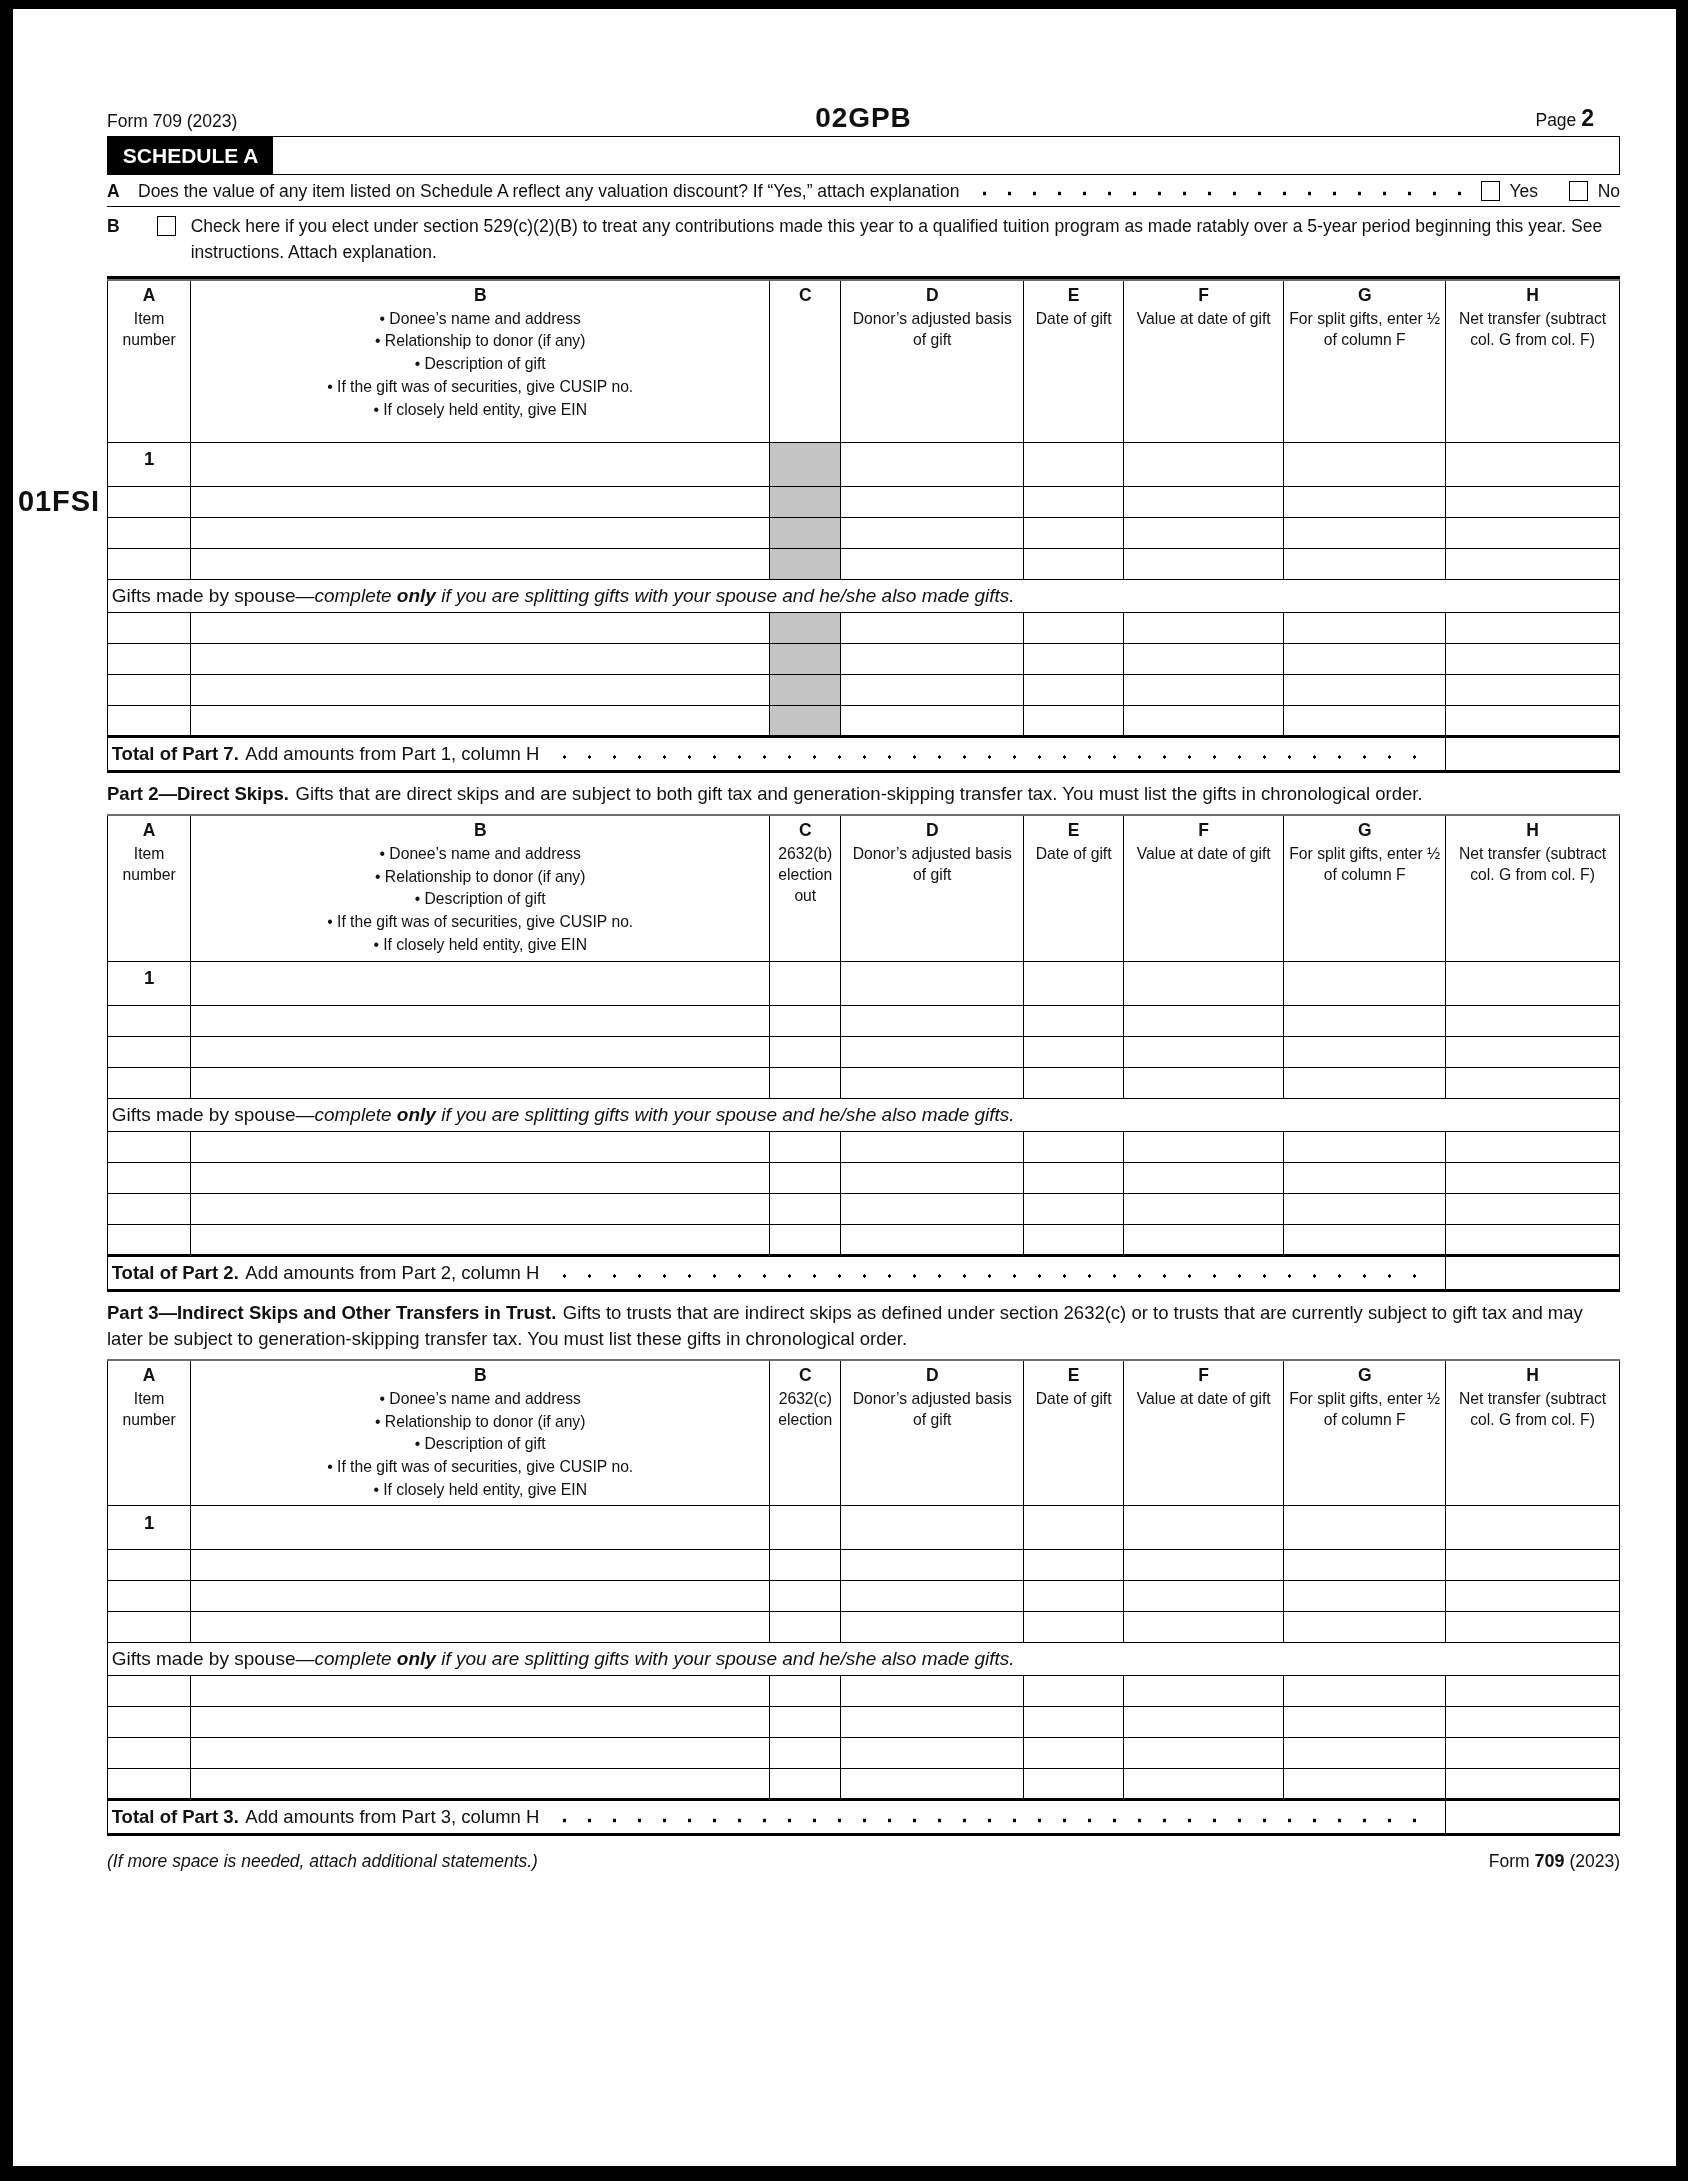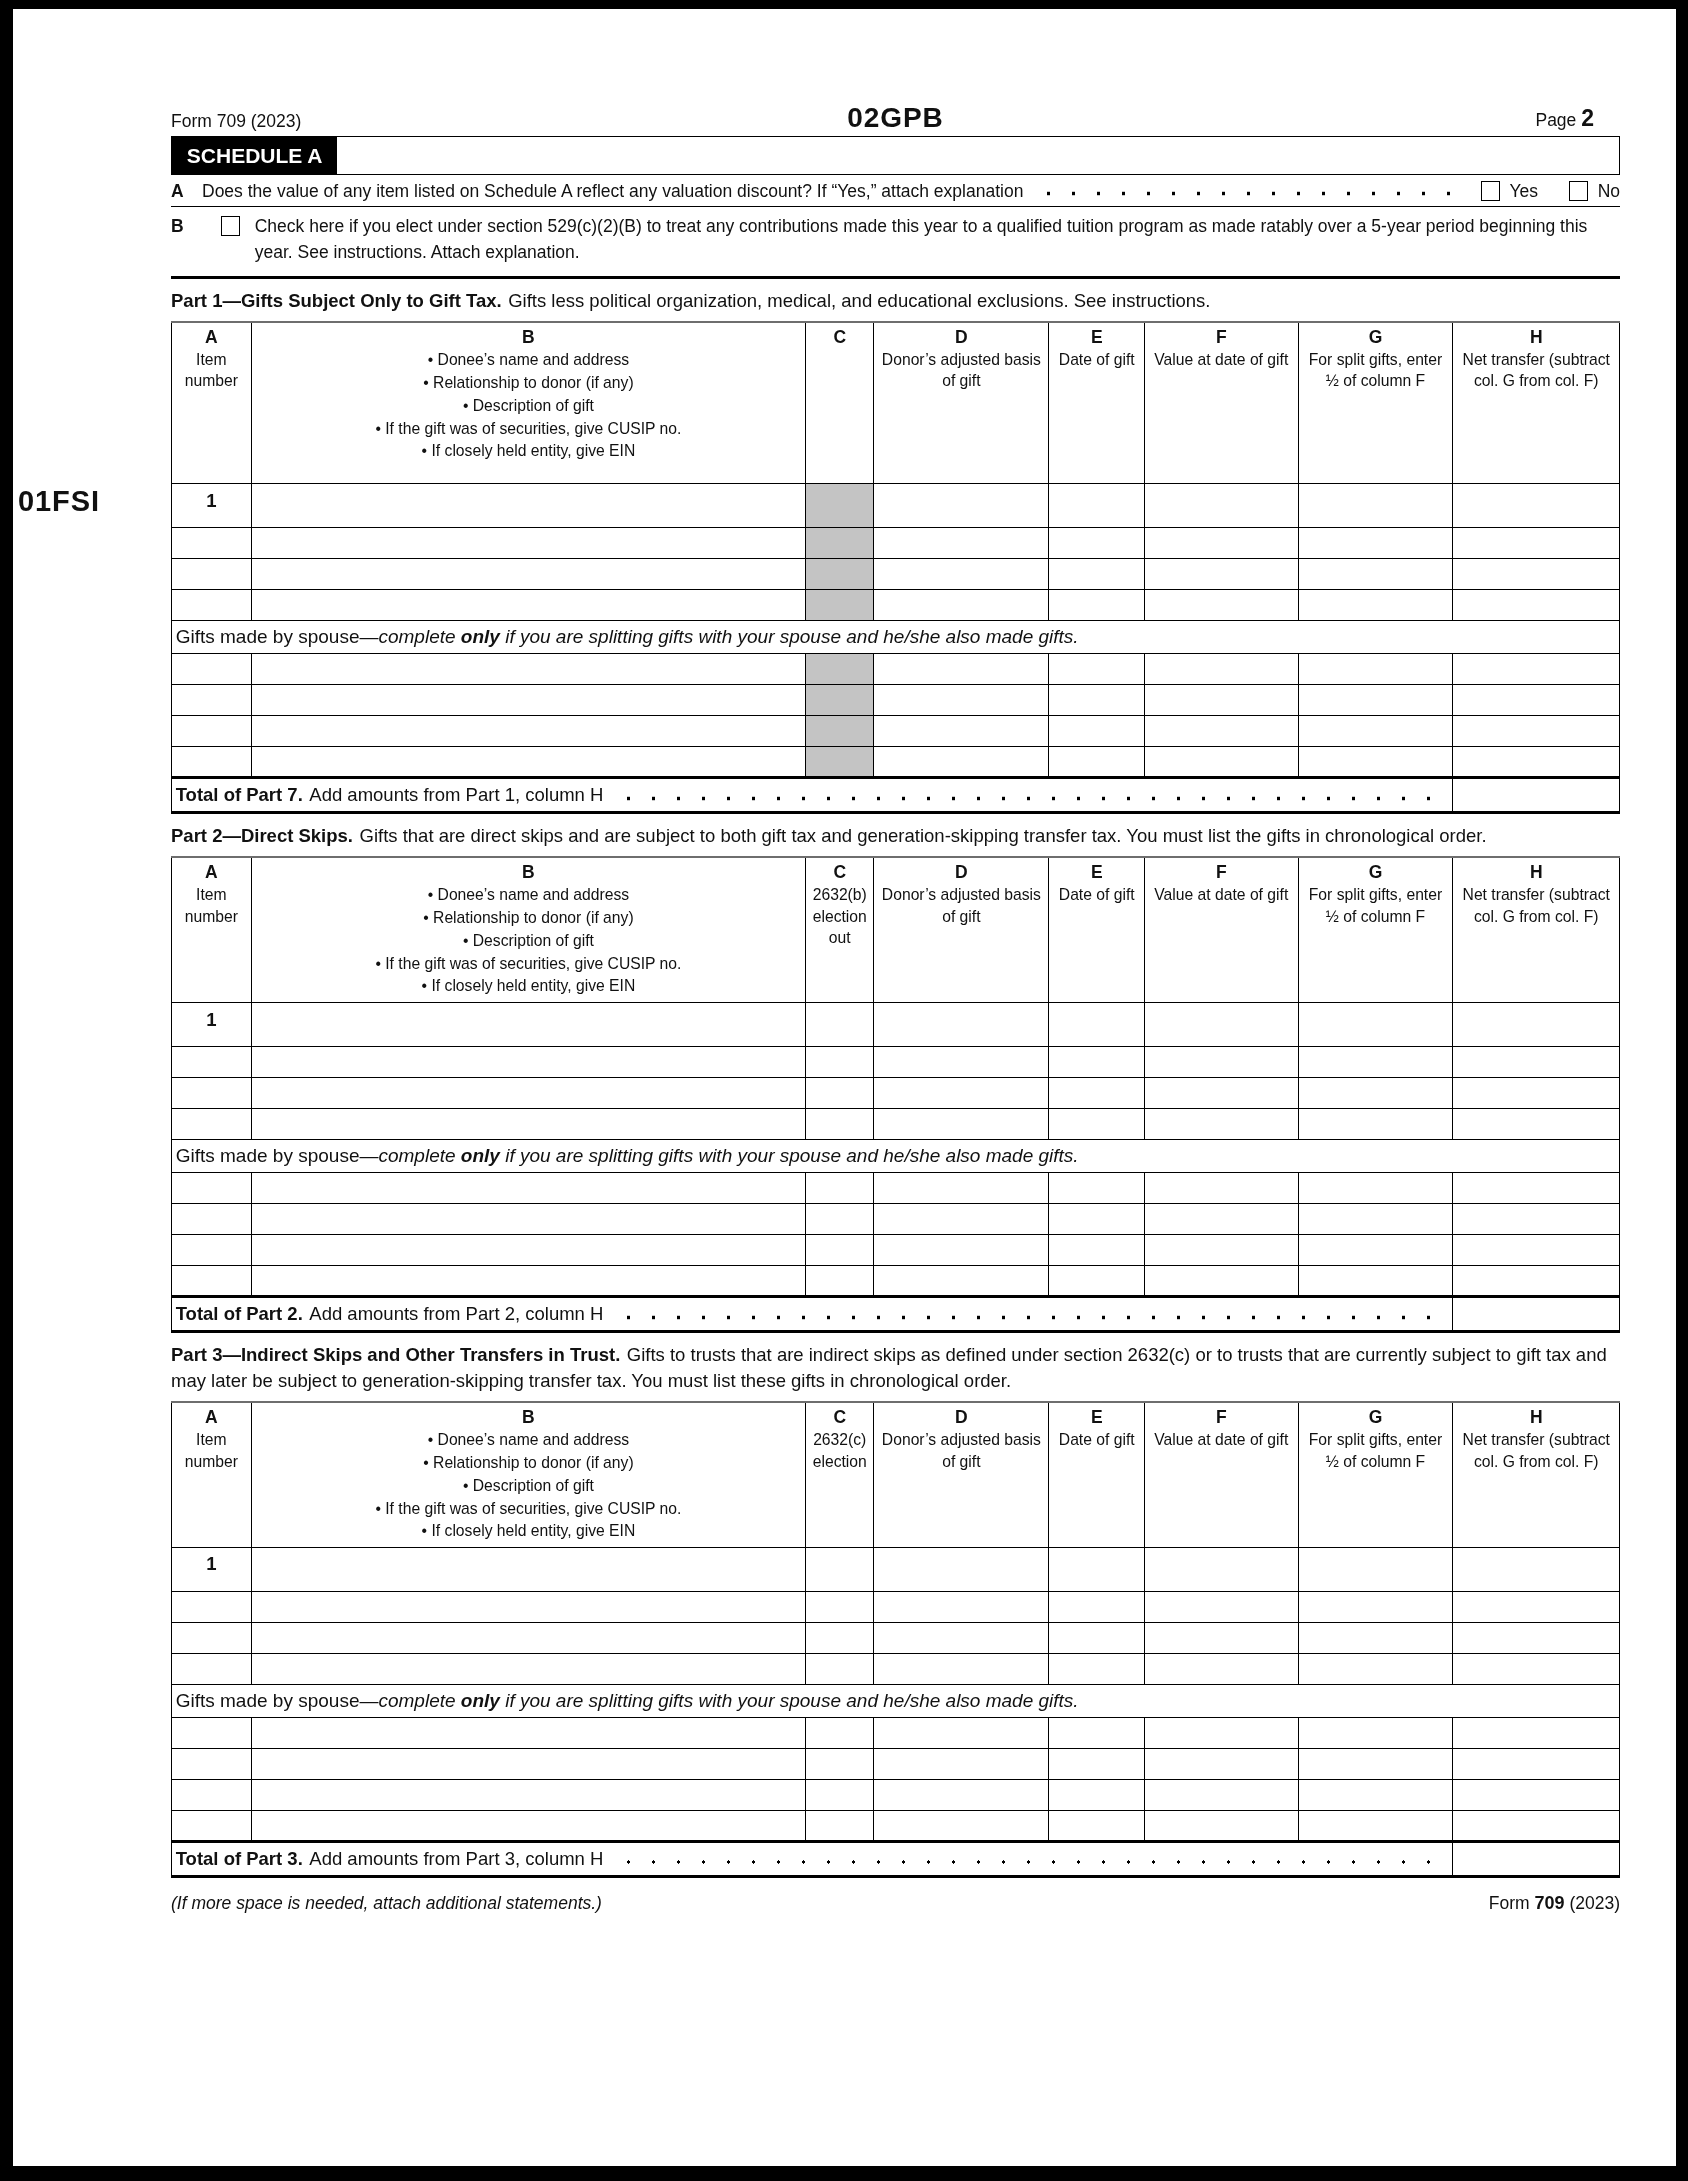--- a/index.html
+++ b/index.html
@@ -7,21 +7,21 @@
     position:relative;
     width:1689px; height:2182px;
     box-sizing:border-box;
     background:#fff;
     border-style:solid; border-color:#000;
     border-width:9.2px 13px 16.6px 13px;
     font-family:"Liberation Sans", sans-serif;
     color:#111;
     overflow:hidden;
   }
-  .content { margin-left:111px; margin-right:56px; padding-top:81px;padding-left:47px; }
+  .content { margin-left:47px; margin-right:56px; padding-top:81px;padding-left:47px; }
 
   
   .top-header { position:relative; height:46px; }
   .form-id { position:absolute; left:0; bottom:3.7px; font-size:17.5px; }
   .scan-top { position:absolute; left:50%; transform:translateX(-50%); bottom:1.8px; font-size:28px; font-weight:bold; letter-spacing:0.9px; }
   .page-num { position:absolute; right:26px; bottom:3.7px; font-size:17.5px; }
   .page-num .n { font-size:23px; font-weight:bold; }
 
   
   .schedule-bar { display:flex; align-items:stretch; border:1.8px solid #000; height:37px; }
@@ -113,23 +113,20 @@
           <span>No</span>
         </span>
     </div>
 
     <div class="line-b">
       <span class="lbl">B</span>
       <span class="cb"></span>
       <span class="txt">Check here if you elect under section 529(c)(2)(B) to treat any contributions made this year to a qualified tuition program as made ratably over a 5-year period beginning this year. See instructions. Attach explanation.</span>
     </div>
 
-    <div class="part-heading">
-      <span class="b">Part 1—Gifts Subject Only to Gift Tax.</span><span>Gifts less political organization, medical, and educational exclusions. See instructions.</span>
-    </div>
     <table class="gifts t1">
       <colgroup>
           <col style="width:5.5%">
           <col style="width:38.3%">
           <col style="width:4.7%">
           <col style="width:12.1%">
           <col style="width:6.6%">
           <col style="width:10.6%">
           <col style="width:10.7%">
           <col style="width:11.5%">

